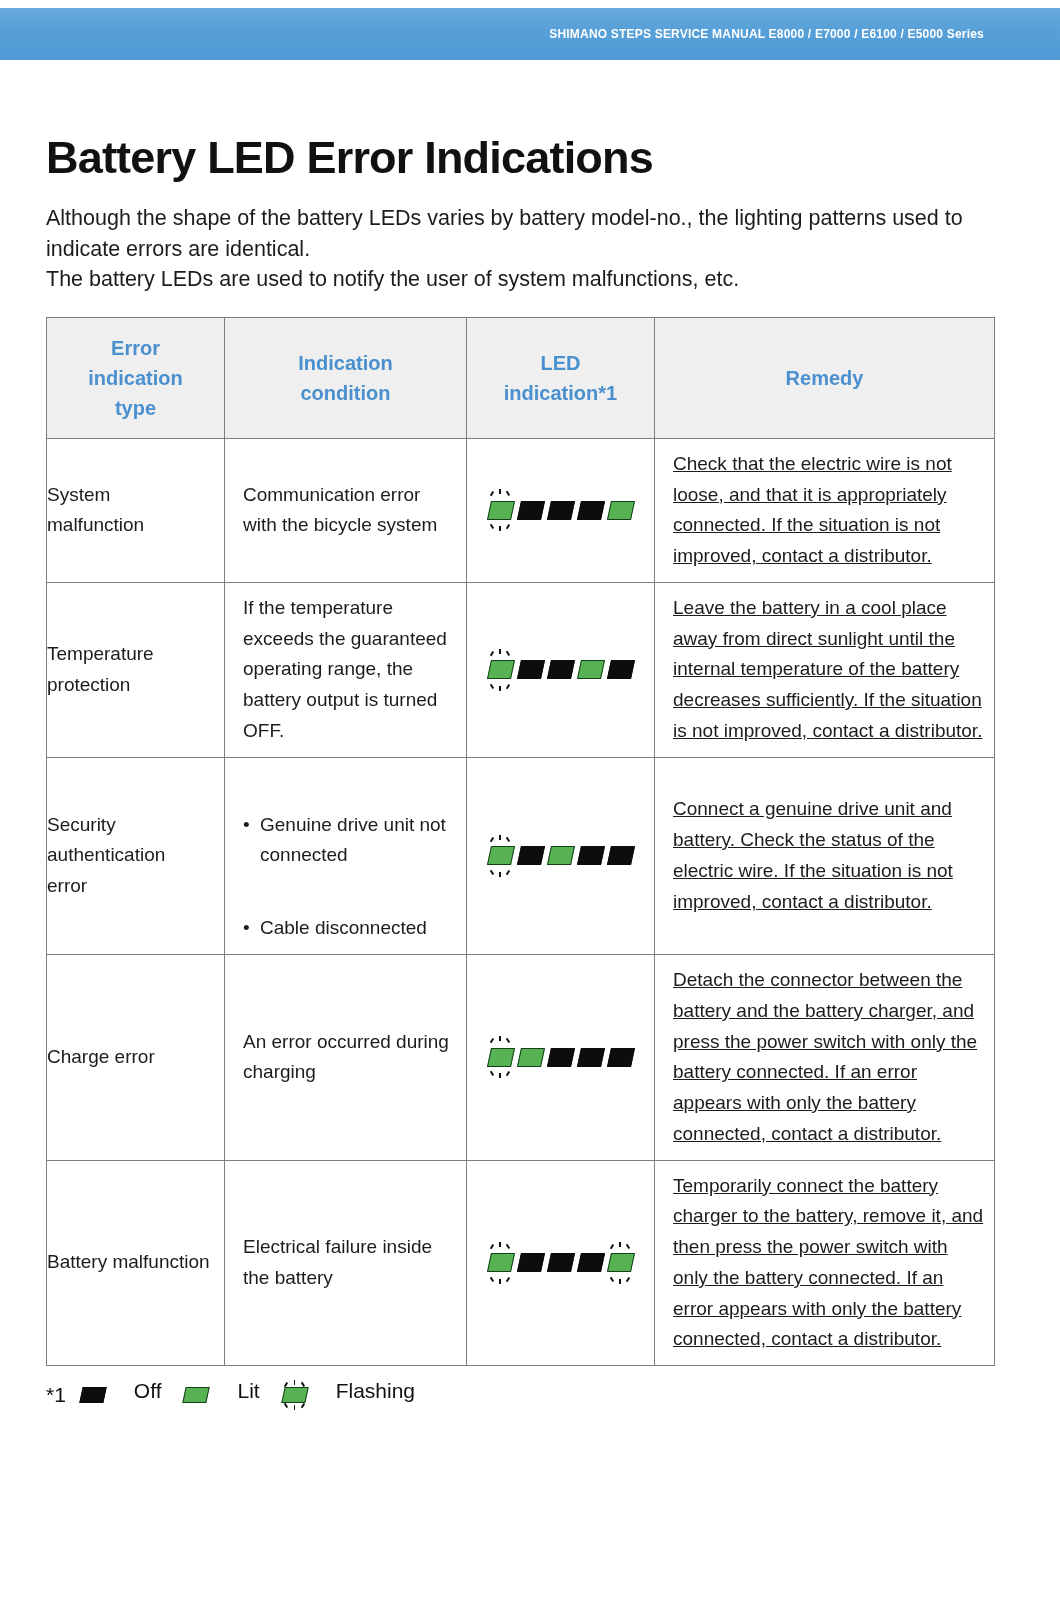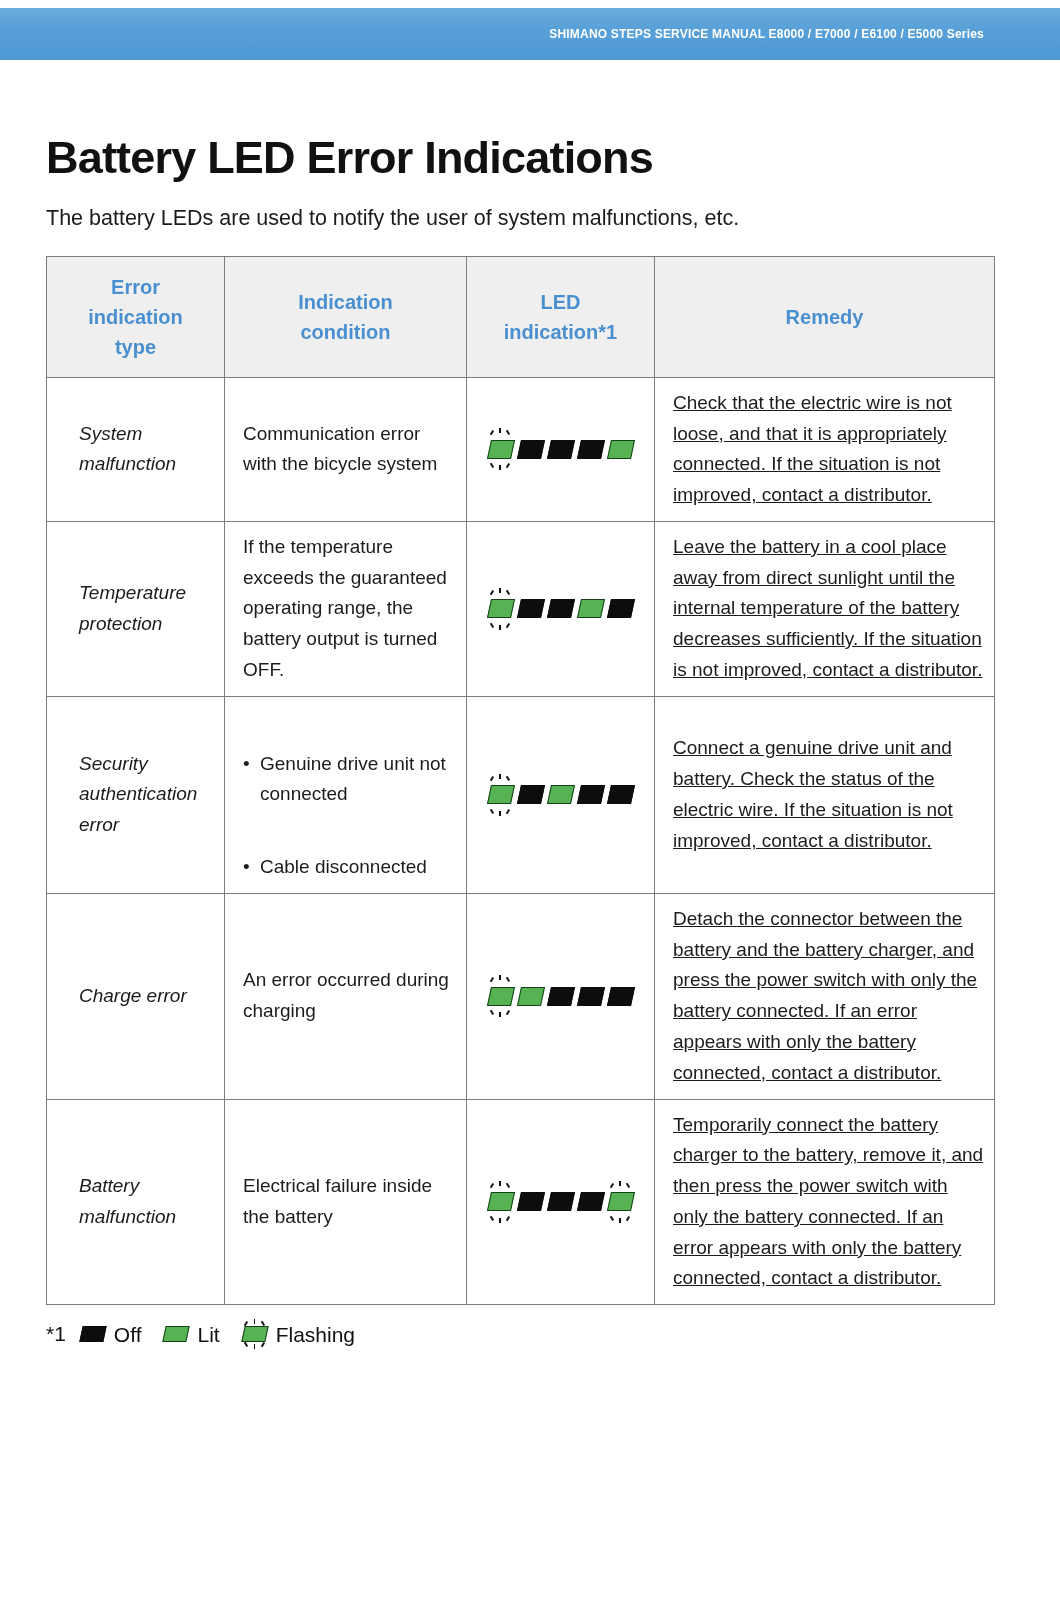--- a/index.html
+++ b/index.html
@@ -90,21 +90,21 @@
   .col-type   { width: 178px; }
   .col-cond   { width: 242px; }
   .col-led    { width: 188px; }
   .col-remedy { width: 340px; }
 
   .err-table tbody td {
     font-size: 19px;
     line-height: 1.62;
     color: #1c1c1c;
   }
-  td.cell-type { padding-left: 32px; font-style: italic; }
+  td.cell-type { padding-left: 0; }
   td.cell-cond { padding-left: 18px; }
   td.cell-led  { text-align: center; padding: 10px 6px; }
   td.cell-remedy { padding-left: 18px; padding-right: 10px; text-decoration: underline; }
 
   .cond-list {
     margin: 0;
     padding: 0;
     list-style: none;
   }
   .cond-list li {
@@ -163,21 +163,21 @@
 
   
   .legend {
     margin: 14px 0 0 38px;
     display: flex;
     align-items: center;
     font-size: 21px;
     color: #111111;
   }
   .legend .star { margin-right: 14px; font-weight: normal; }
-  .legend-item { display: flex; align-items: center; margin-right: 22px; }
+  .legend-item { display: flex; margin-right: 22px; gap: 20px; }
   .legend-item .swatch-wrap {
     position: relative;
     width: 26px;
     height: 30px;
     display: flex;
     align-items: center;
     justify-content: center;
     margin-right: 8px;
   }
   .legend-item .led-bar { width: 24px; height: 16px; }
@@ -188,20 +188,21 @@
 
 <div class="header-band">
   <div class="header-title">SHIMANO STEPS SERVICE MANUAL E8000 / E7000 / E6100 / E5000 Series</div>
 </div>
 
 <div class="page">
 
   <h1 class="doc-title">Battery LED Error Indications</h1>
 
   <div class="intro">
+    <p>Although the shape of the battery LEDs varies by battery model-no., the lighting patterns used to indicate errors are identical.</p>
     <p>The battery LEDs are used to notify the user of system malfunctions, etc.</p>
   </div>
 
   <table class="err-table">
     <colgroup>
       <col class="col-type">
       <col class="col-cond">
       <col class="col-led">
       <col class="col-remedy">
     </colgroup>

